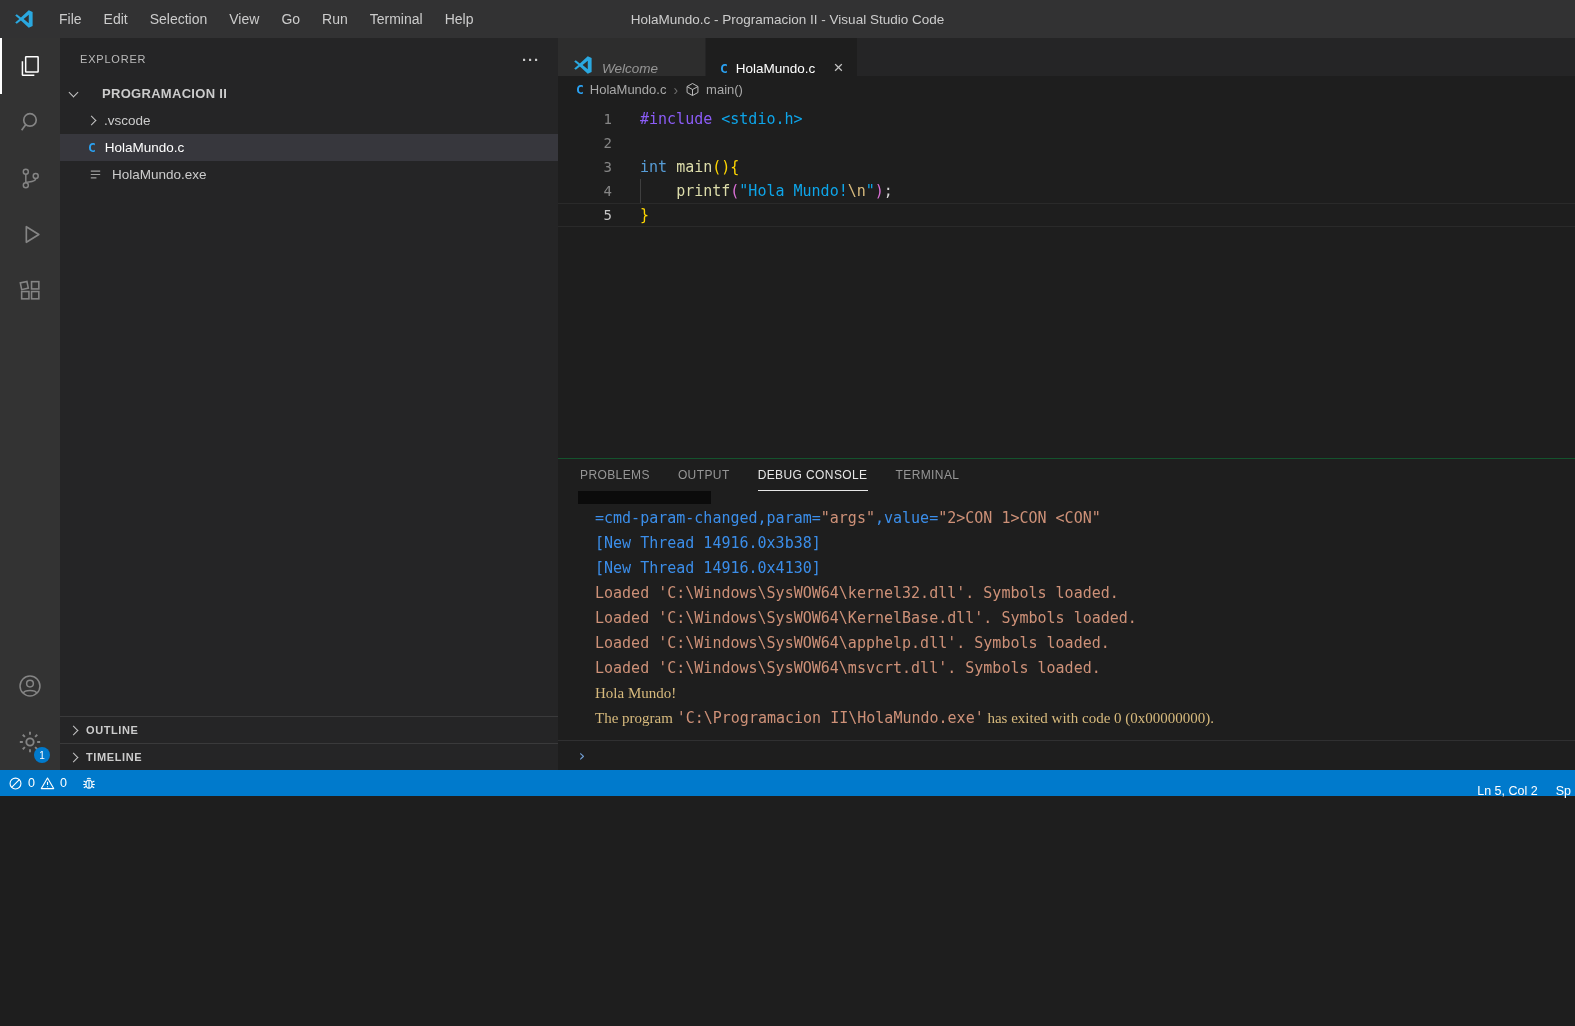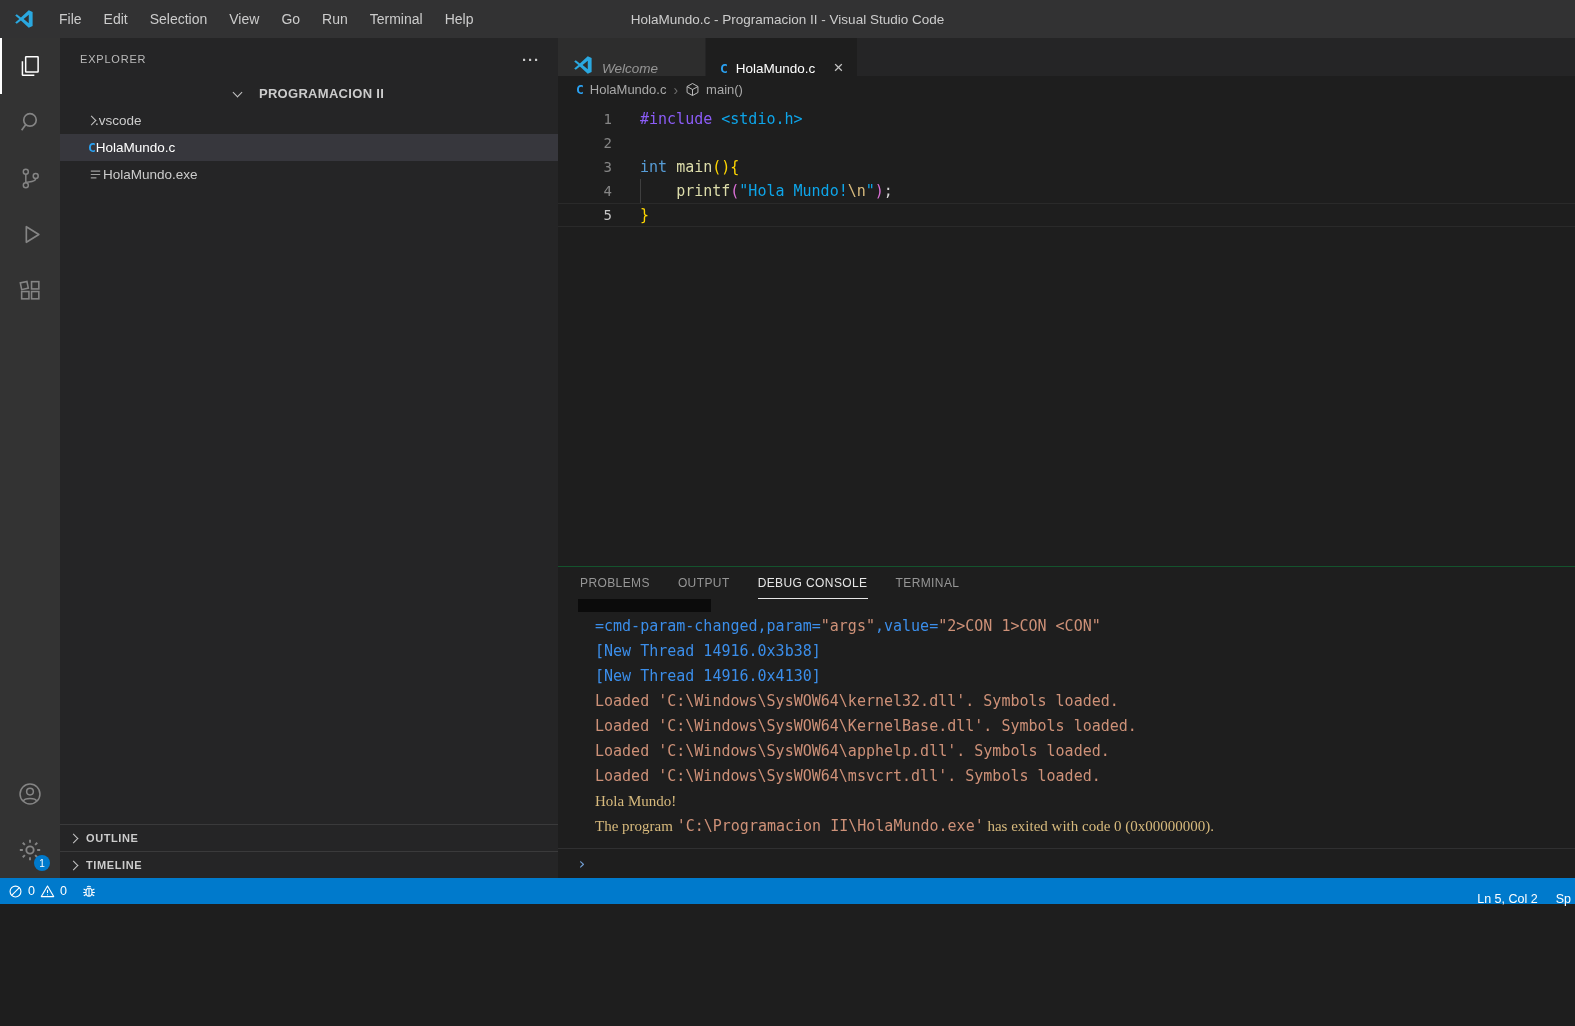--- a/index.html
+++ b/index.html
@@ -1,18 +1,18 @@
 <!DOCTYPE html>
 <html><head>
 <meta charset="utf-8">
 <style>
   * { box-sizing: border-box; margin: 0; padding: 0; }
   html, body { width: 1575px; height: 1026px; overflow: hidden; background: #1e1e1e;
     font-family: "Liberation Sans", sans-serif; }
-  .app { width: 1575px; height: 904px; display: flex; flex-direction: column; }
+  .app { width: 1575px; height: 796px; display: flex; flex-direction: column; }
 
   
   .titlebar { height: 38px; flex: 0 0 38px; background: #323233; display: flex; align-items: center; position: relative; }
   .tb-logo { width: 48px; display: flex; justify-content: center; align-items: center; }
   .menubar { display: flex; z-index: 2; }
   .menu-item { color: #cccccc; font-size: 14px; line-height: 38px; padding: 0 11px; cursor: default; }
   .window-title { position: absolute; left: 0; right: 0; text-align: center; color: #cccccc; font-size: 13.5px; pointer-events: none; z-index: 1; }
 
   
   .main { flex: 1; display: flex; min-height: 0; }
@@ -23,24 +23,24 @@
   .ab-bottom { margin-top: auto; }
   .ab-item { width: 60px; height: 56px; display: flex; align-items: center; justify-content: center; color: #858585; position: relative; cursor: pointer; }
   .ab-item.active { color: #ffffff; border-left: 2px solid #ffffff; padding-right: 2px; }
   .badge { position: absolute; right: 10px; bottom: 7px; width: 16px; height: 16px; border-radius: 50%; background: #007acc; color: #fff; font-size: 10px; display: flex; align-items: center; justify-content: center; }
 
   
   .sidebar { width: 498px; flex: 0 0 498px; background: #252526; color: #cccccc; display: flex; flex-direction: column; }
   .sidebar-header { height: 42px; flex: 0 0 42px; display: flex; align-items: center; justify-content: space-between; padding: 0 18px 0 20px; }
   .sidebar-title { font-size: 11px; letter-spacing: 0.8px; color: #bbbbbb; text-align: right; }
   .more-actions { font-size: 15px; font-weight: bold; letter-spacing: 1px; color: #cccccc; cursor: pointer; }
-  .root-row { height: 27px; flex: 0 0 27px; display: flex; align-items: center; gap: 18px; cursor: pointer; justify-content: center; }
+  .root-row { height: 27px; flex: 0 0 27px; display: flex; align-items: center; padding-left: 10px; gap: 25px; cursor: pointer; }
   .root-label { font-weight: bold; font-size: 13px; letter-spacing: 0.3px; color: #cccccc; }
   .tree { flex: 1; min-height: 0; }
-  .tree-row { height: 27px; display: flex; align-items: center; padding-left: 28px; font-size: 13.5px; cursor: pointer; }
+  .tree-row { height: 27px; display: flex; align-items: center; padding-left: 28px; gap: 9px; font-size: 13.5px; cursor: pointer; }
   .tree-row.selected { background: #37373d; }
   .tree-row.selected .tree-label { color: #ffffff; }
   .tree-label { color: #cccccc; }
   .bottom-sections { flex: 0 0 auto; }
   .section-row { height: 27px; display: flex; align-items: center; gap: 9px; padding-left: 10px; border-top: 1px solid #3a3a3b; font-size: 11px; font-weight: bold; letter-spacing: 0.6px; color: #cccccc; cursor: pointer; }
 
   .chev { display: inline-block; width: 7px; height: 7px; border-right: 1.4px solid #c5c5c5; border-bottom: 1.4px solid #c5c5c5; flex: 0 0 auto; }
   .chev.down { transform: rotate(45deg); margin-top: -3px; }
   .chev.right { transform: rotate(-45deg); }
 

